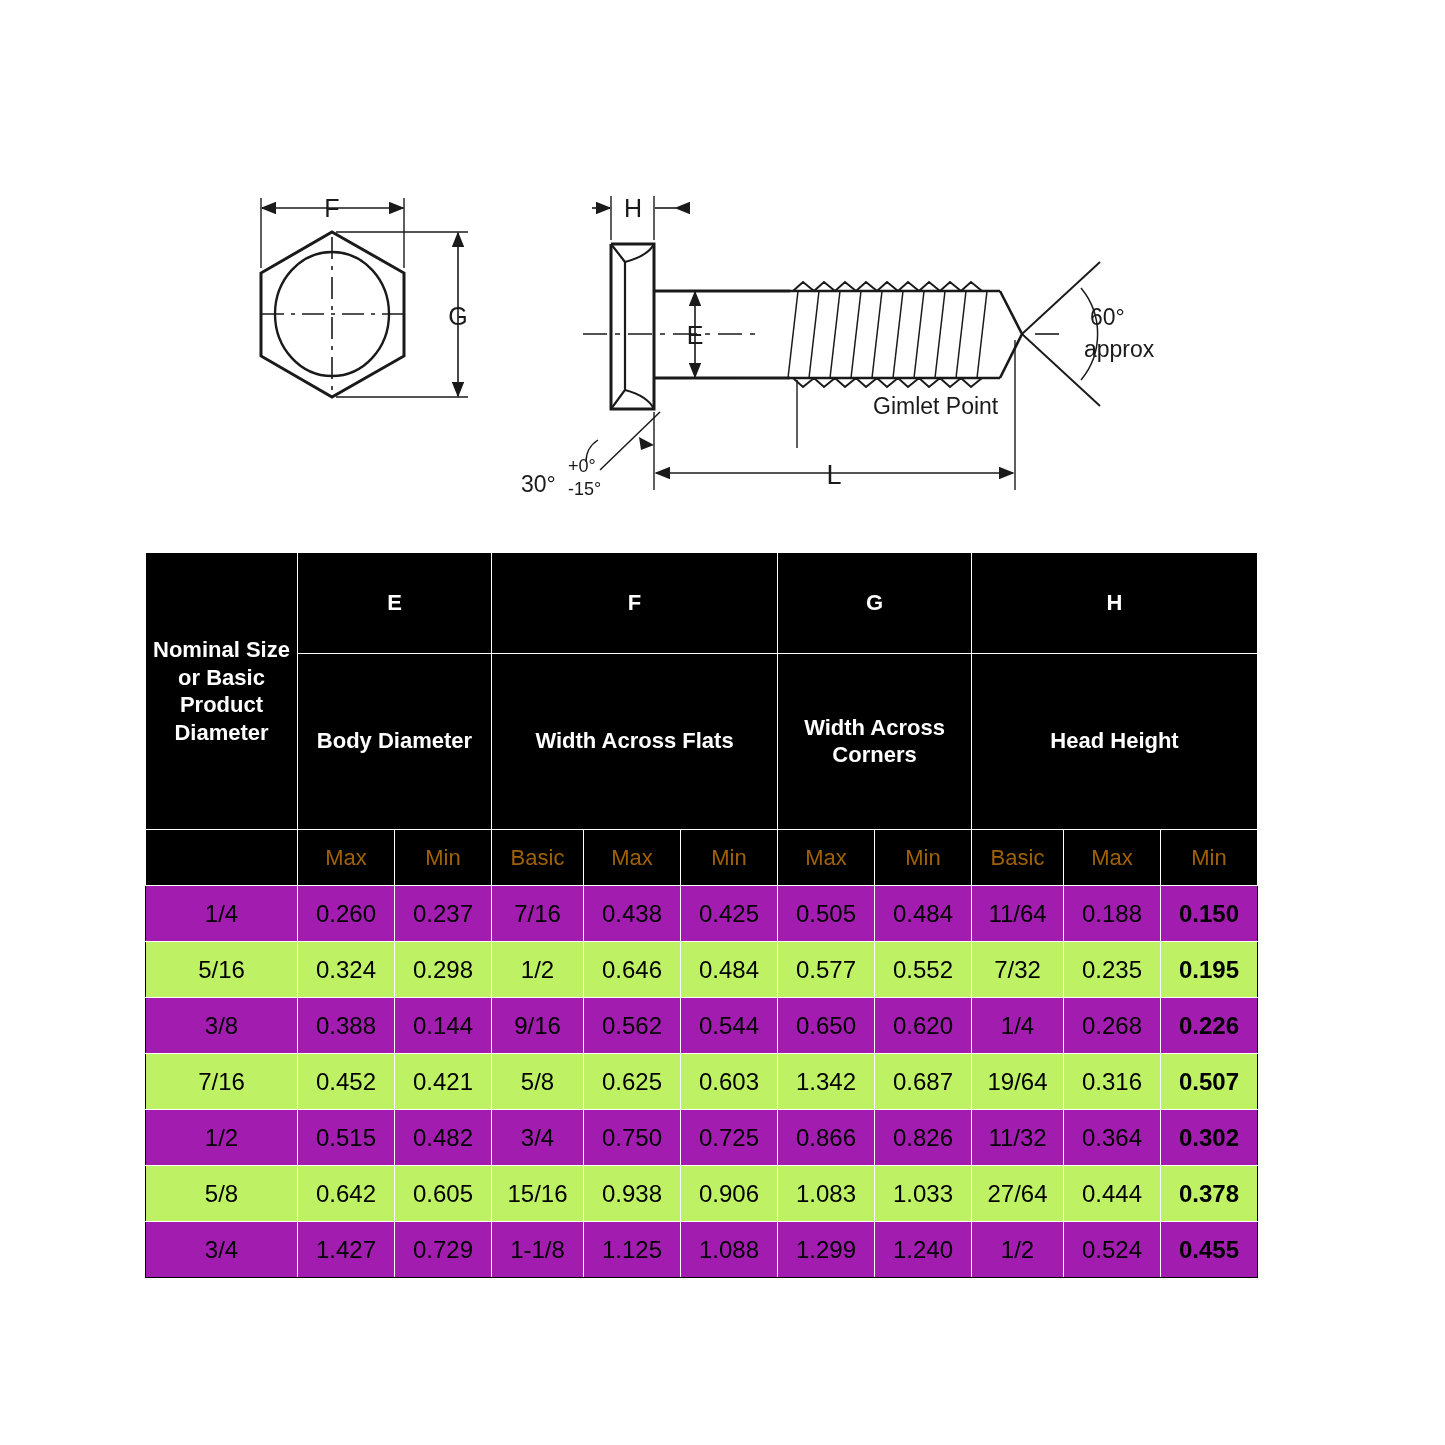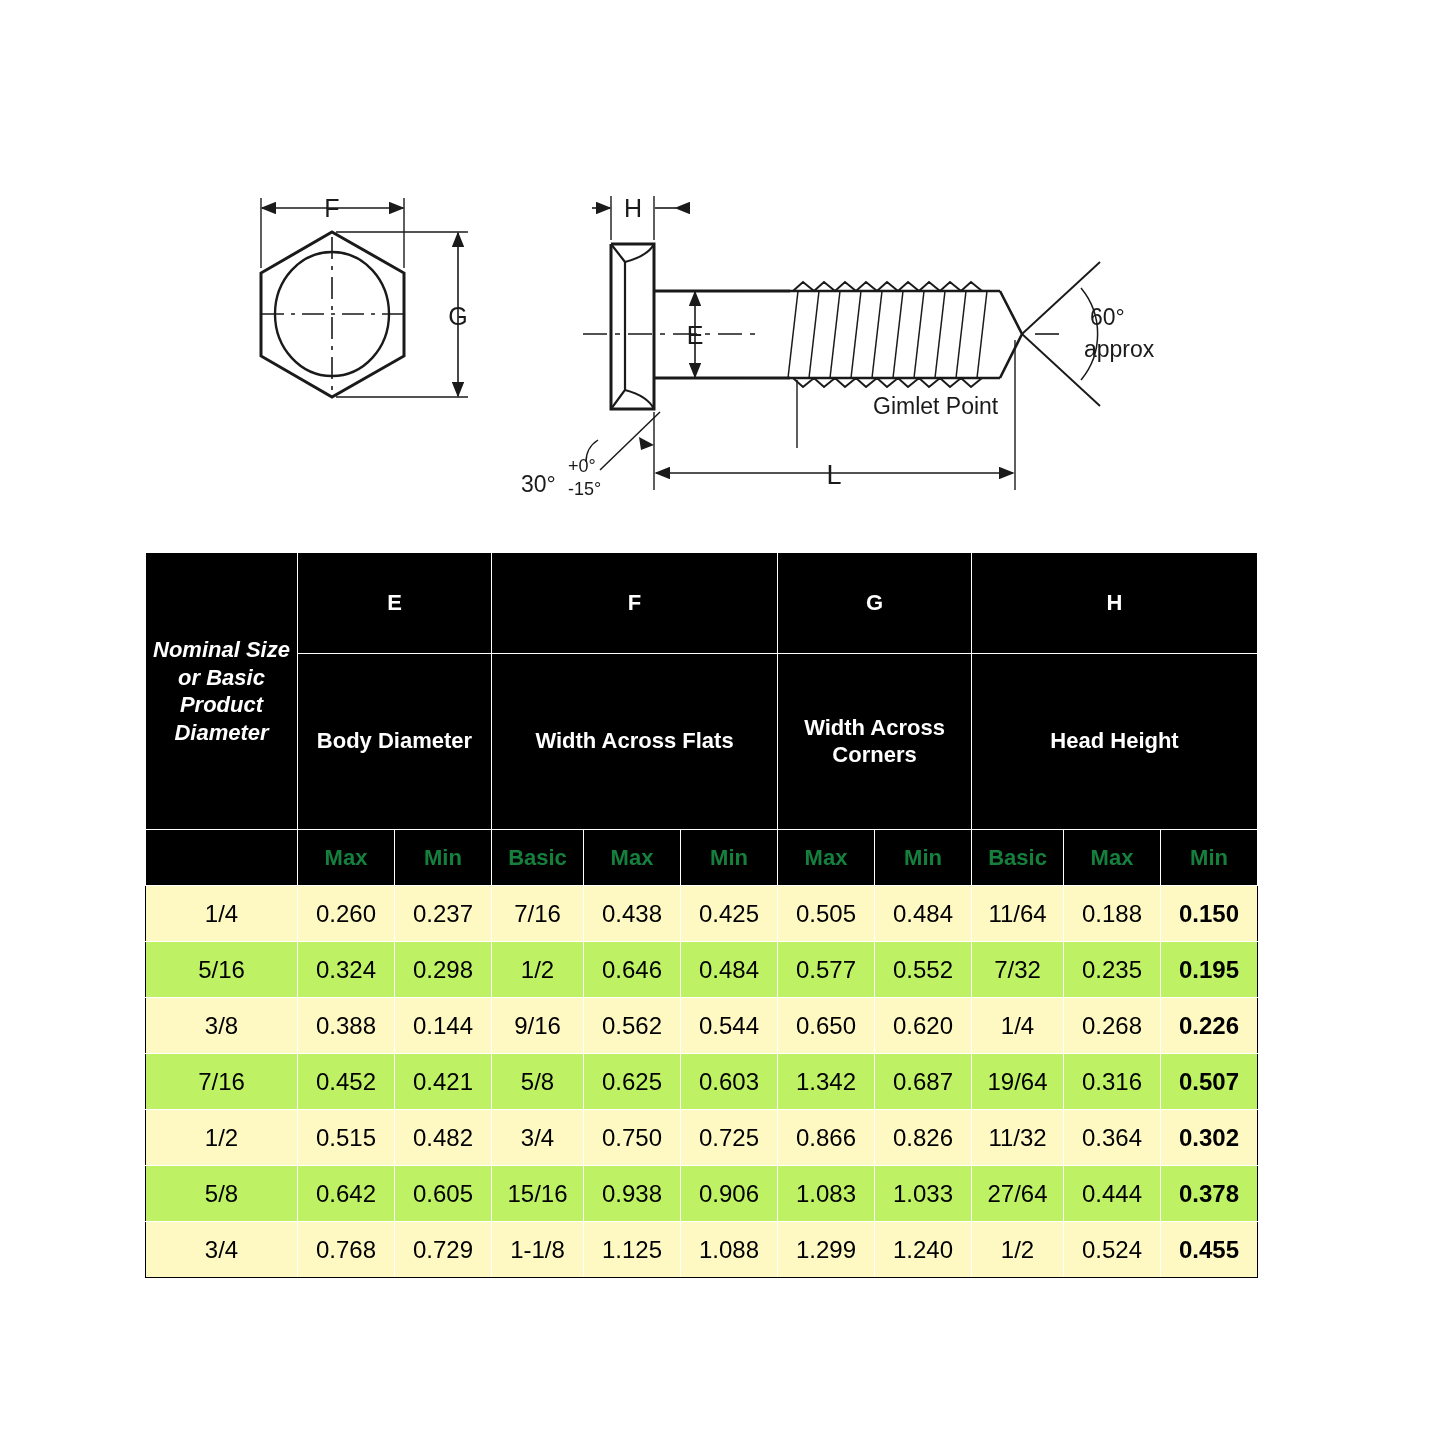--- a/index.html
+++ b/index.html
@@ -58,35 +58,34 @@
     font-size: 25px;
     height: 175px;
     line-height: 1.2;
   }
   .hdr-nominal {
     background: #000000;
     color: #ffffff;
     font-weight: bold;
     font-size: 25px;
     line-height: 1.25;
-    font-style: italic;
   }
   .subhdr {
     background: #000000;
-    color: #15803d;
-    font-weight: bold;
+    color: #a16207;
+    font-weight: normal;
     font-size: 25px;
     height: 55px;
   }
   .subhdr-blank {
     background: #000000;
   }
   
   tr.row-odd td {
-    background: #fef9c3;
+    background: #a21caf;
     color: #000000;
     margin-left: 40px;
   }
   tr.row-even td {
     background: #bef264;
     color: #000000;
   }
   tr.data td {
     height: 55px;
     font-size: 24px;
@@ -346,21 +345,21 @@
         <td>0.938</td>
         <td>0.906</td>
         <td>1.083</td>
         <td>1.033</td>
         <td>27/64</td>
         <td>0.444</td>
         <td class="last-col">0.378</td>
       </tr>
       <tr class="data row-odd">
         <td class="first-col">3/4</td>
-        <td>0.768</td>
+        <td>1.427</td>
         <td>0.729</td>
         <td>1-1/8</td>
         <td>1.125</td>
         <td>1.088</td>
         <td>1.299</td>
         <td>1.240</td>
         <td>1/2</td>
         <td>0.524</td>
         <td class="last-col">0.455</td>
       </tr>

